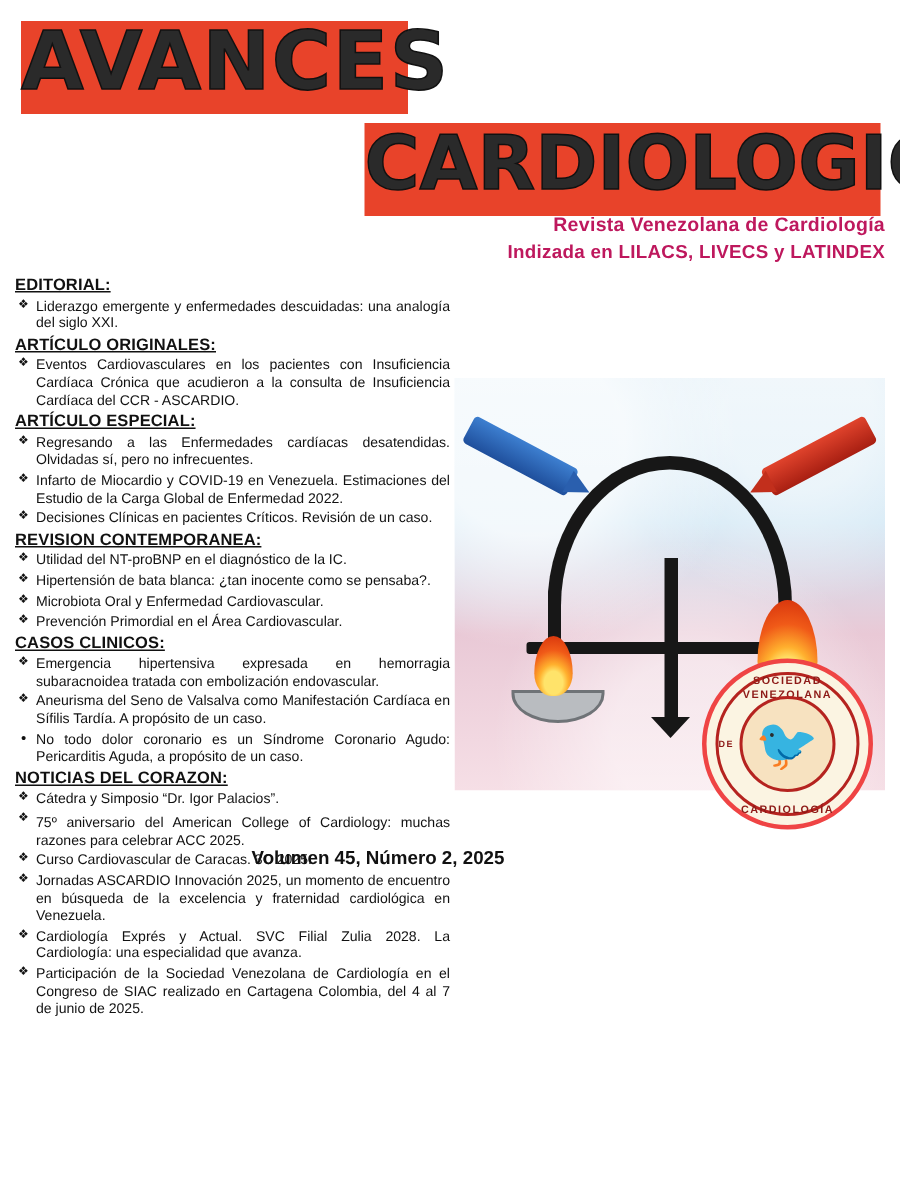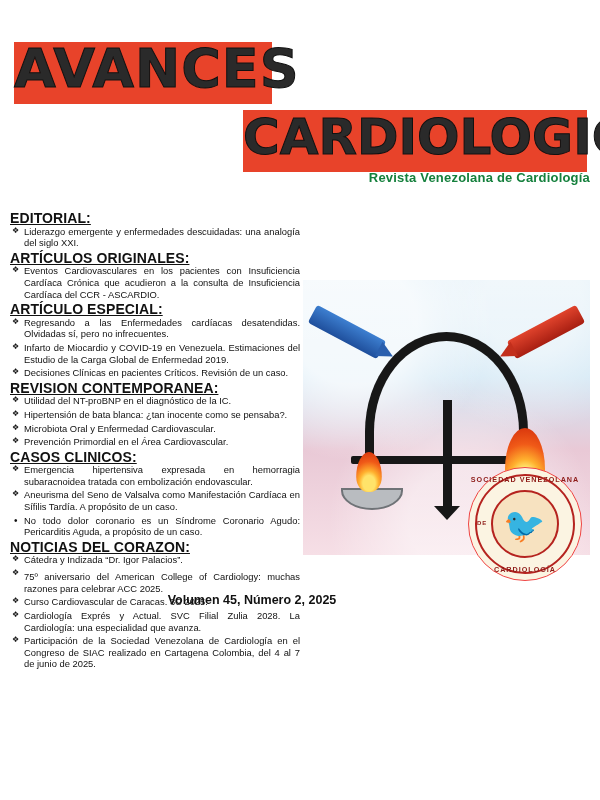--- a/index.html
+++ b/index.html
@@ -13,21 +13,20 @@
     font-family: "Liberation Sans", sans-serif;
     overflow: hidden;
     position: relative;
   }
   .page {
     position: relative;
     width: 600px;
     height: 597px;
     box-sizing: border-box;
     padding: 0;
-    margin-top: 28px;
   }
 
   
   .masthead {
     position: relative;
     height: 185px;
   }
   .band-red-top {
     position: absolute;
     left: 14px;
@@ -76,21 +75,21 @@
     top: 140px;
     font-size: 11.5px;
     color: #111;
     line-height: 15px;
   }
   .sub-right {
     position: absolute;
     right: 10px;
     top: 140px;
     text-align: right;
-    color: #15803d;
+    color: #be185d;
     font-weight: bold;
     font-size: 13px;
     line-height: 19px;
     letter-spacing: .2px;
   }
   .sub-right .line2 { font-size: 12.5px; }
 
   
   .content {
     position: relative;
@@ -98,21 +97,21 @@
   }
   .toc {
     width: 290px;
     font-size: 9.4px;
     color: #111;
     line-height: 11.6px;
   }
   .sec-head {
     font-weight: bold;
     text-decoration: underline;
-    font-size: 14px;
+    font-size: 11px;
     color: #111;
     margin: 4px 0 1px 0;
     letter-spacing: .1px;
   }
   .sec-head.first { margin-top: 0; }
   ul.items {
     list-style: none;
     margin: 0;
     padding: 0;
   }
@@ -243,21 +242,21 @@
 
   
   .logo {
     position: absolute;
     right: 18px;
     bottom: 44px;
     width: 114px;
     height: 114px;
     border-radius: 50%;
     background: #fbf4e2;
-    border: 1px solid #ef4444;
+    border: 3px solid #ef4444;
     box-sizing: border-box;
   }
   .logo-ring {
     position: absolute;
     inset: 6px;
     border-radius: 50%;
     border: 2px solid #b5231f;
   }
   .logo-inner {
     position: absolute;
@@ -307,40 +306,41 @@
 
   <div class="masthead">
     <div class="band-red-top"></div>
     <div class="band-red-bottom"></div>
     <div class="word-avances">AVANCES</div>
     <div class="word-cardio">CARDIOLOGICOS</div>
 
 
     <div class="sub-right">
       <div>Revista Venezolana de Cardiología</div>
+      <div class="line2">Indizada en LILACS, LIVECS y LATINDEX</div>
     </div>
   </div>
 
   <div class="content">
     <div class="toc">
 
       <div class="sec-head first">EDITORIAL:</div>
       <ul class="items">
         <li>Liderazgo emergente y enfermedades descuidadas: una analogía del siglo XXI.</li>
       </ul>
 
-      <div class="sec-head">ARTÍCULOS ORIGINALES:</div>
+      <div class="sec-head">ARTÍCULO ORIGINALES:</div>
       <ul class="items">
         <li>Eventos Cardiovasculares en los pacientes con Insuficiencia Cardíaca Crónica que acudieron a la consulta de Insuficiencia Cardíaca del CCR - ASCARDIO.</li>
       </ul>
 
       <div class="sec-head">ARTÍCULO ESPECIAL:</div>
       <ul class="items">
         <li>Regresando a las Enfermedades cardíacas desatendidas. Olvidadas sí, pero no infrecuentes.</li>
-        <li>Infarto de Miocardio y COVID-19 en Venezuela. Estimaciones del Estudio de la Carga Global de Enfermedad 2019.</li>
+        <li>Infarto de Miocardio y COVID-19 en Venezuela. Estimaciones del Estudio de la Carga Global de Enfermedad 2022.</li>
       </ul>
 
       <ul class="items">
         <li>Decisiones Clínicas en pacientes Críticos. Revisión de un caso.</li>
       </ul>
 
       <div class="sec-head">REVISION CONTEMPORANEA:</div>
       <ul class="items">
         <li>Utilidad del NT-proBNP en el diagnóstico de la IC.</li>
         <li>Hipertensión de bata blanca: ¿tan inocente como se pensaba?.</li>
@@ -350,23 +350,24 @@
 
       <div class="sec-head">CASOS CLINICOS:</div>
       <ul class="items">
         <li>Emergencia hipertensiva expresada en hemorragia subaracnoidea tratada con embolización endovascular.</li>
         <li>Aneurisma del Seno de Valsalva como Manifestación Cardíaca en Sífilis Tardía. A propósito de un caso.</li>
         <li class="bullet-dot">No todo dolor coronario es un Síndrome Coronario Agudo: Pericarditis Aguda, a propósito de un caso.</li>
       </ul>
 
       <div class="sec-head">NOTICIAS DEL CORAZON:</div>
       <ul class="items">
-        <li>Cátedra y Indizada “Dr. Igor Palacios”.</li>
+        <li>Cátedra y Simposio “Dr. Igor Palacios”.</li>
         <li><span class="sup"></span><span>75º aniversario del American College of Cardiology: muchas razones para celebrar ACC 2025.</span></li>
         <li>Curso Cardiovascular de Caracas. 3C 2025.</li>
+        <li>Jornadas ASCARDIO Innovación 2025, un momento de encuentro en búsqueda de la excelencia y fraternidad cardiológica en Venezuela.</li>
         <li>Cardiología Exprés y Actual. SVC Filial Zulia 2028.  La Cardiología: una especialidad que avanza.</li>
         <li>Participación de la Sociedad Venezolana de Cardiología en el Congreso de SIAC realizado en Cartagena Colombia, del 4 al 7 de junio de 2025.</li>
       </ul>
 
     </div>
   </div>
 
   <div class="artwork">
     <div class="art-sky"></div>
     <div class="beam-left"></div>

